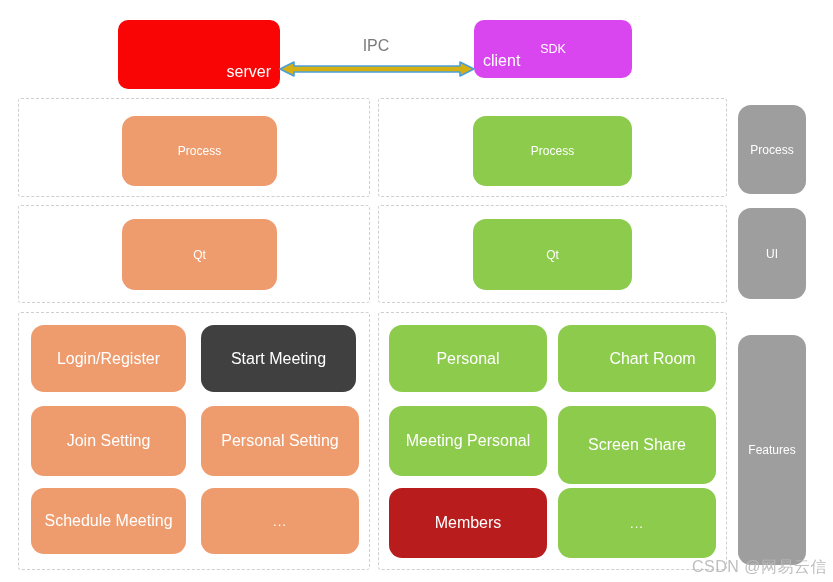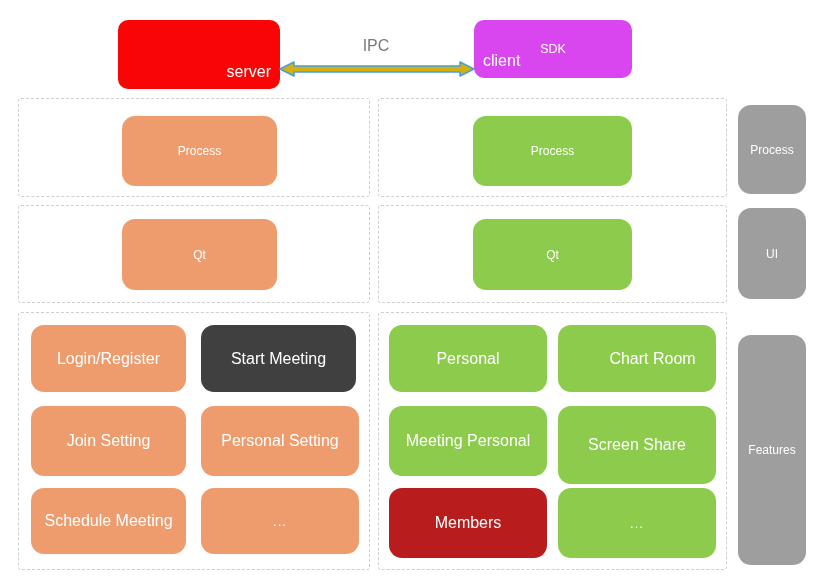--- a/index.html
+++ b/index.html
@@ -220,14 +220,15 @@
     <span>Members</span>
   </div>
   <div class="tile green ellipsis" style="left:558px; top:488px; width:158px; height:70px; background:#8ccb4c;">
     <span>...</span>
   </div>
 
   <div class="gray-col" style="left:738px; top:315px; width:68px; height:230px;margin-top:20px;">
     <span>Features</span>
   </div>
 
+  <div id="watermark">CSDN @网易云信</div>
 
 </div>
 
 </body></html>

